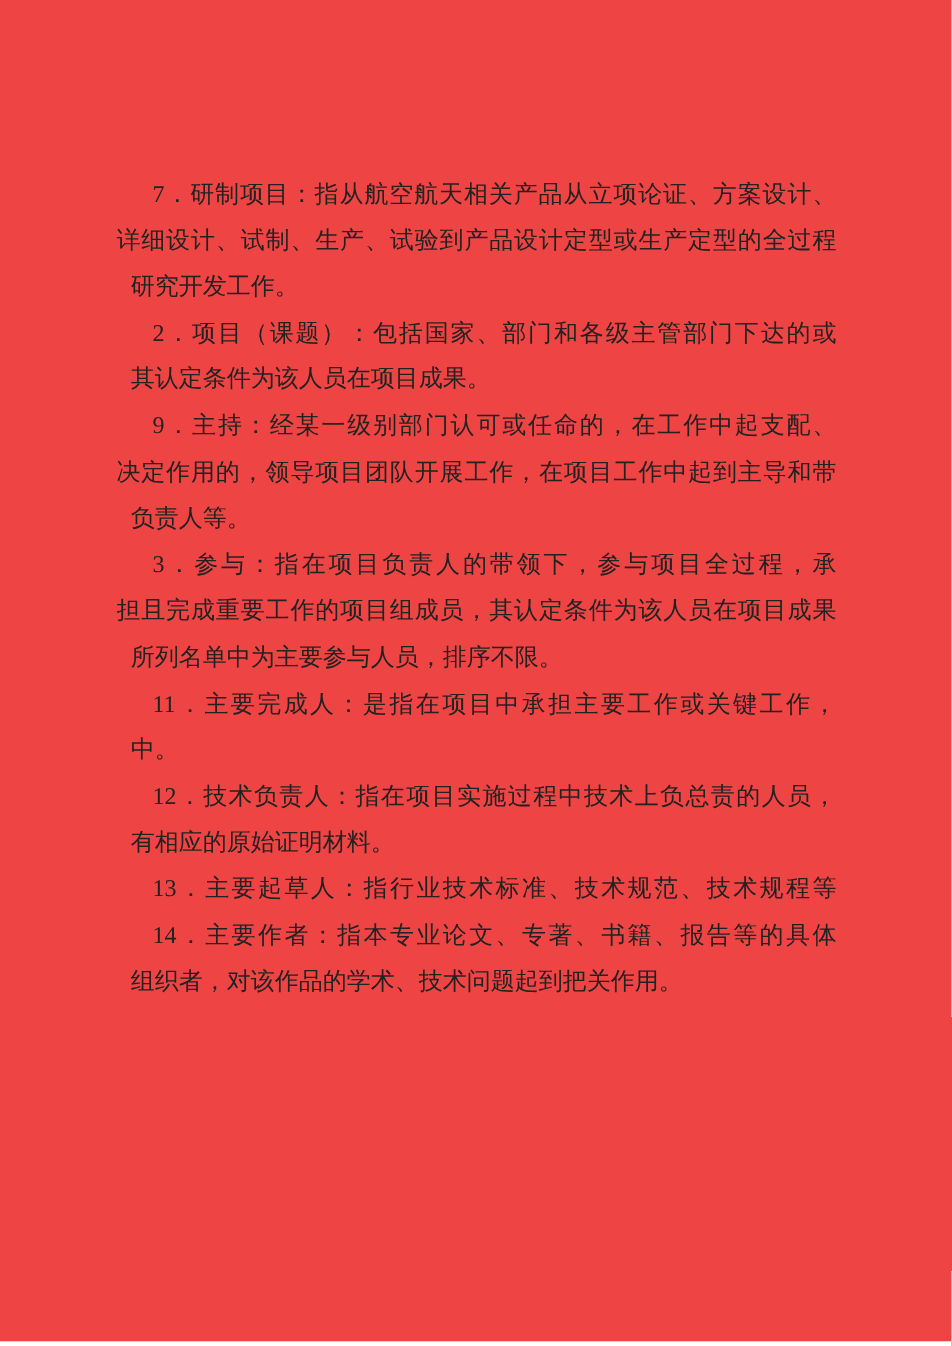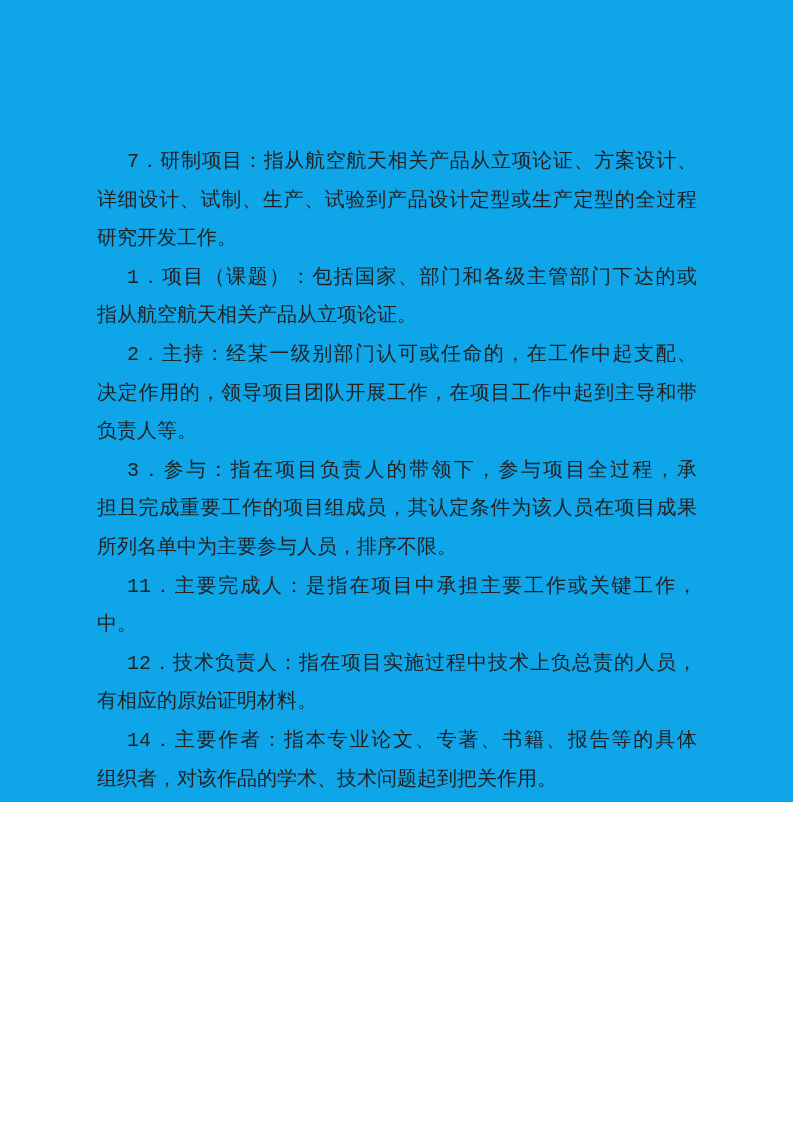--- a/index.html
+++ b/index.html
@@ -3,24 +3,24 @@
 <meta charset="utf-8">
 <style>
   html, body {
     margin: 0;
     padding: 0;
     background: #ffffff;
   }
   .page {
     position: relative;
     width: 793px;
-    height: 802px;
-    background: #0ea5e9;
+    height: 1118px;
+    background: #ef4444;
     overflow: hidden;
-    font-family: Liberation Mono, monospace;
+    font-family: Liberation Serif, serif;
     color: #222222;
   }
   .text-block {
     position: absolute;
     left: 97px;
     top: 143px;
     width: 600px;
     font-size: 20px;
   }
   .para {
@@ -34,41 +34,42 @@
     text-align: justify;
     text-align-last: justify;
     overflow: hidden;
   }
   .line.first {
     text-indent: 30px;
   }
   .line.last {
     text-align: center;
     text-align-last: left;
+    margin-left: 12px;
   }
 </style>
 </head>
 <body>
 
 <div class="page">
   <div class="text-block">
 
     <p class="para">
       <span class="line first">7．研制项目：指从航空航天相关产品从立项论证、方案设计、</span>
       <span class="line">详细设计、试制、生产、试验到产品设计定型或生产定型的全过程</span>
       <span class="line last">研究开发工作。</span>
     </p>
 
     <p class="para">
-      <span class="line first">1．项目（课题）：包括国家、部门和各级主管部门下达的或</span>
-      <span class="line last">指从航空航天相关产品从立项论证。</span>
+      <span class="line first">2．项目（课题）：包括国家、部门和各级主管部门下达的或</span>
+      <span class="line last">其认定条件为该人员在项目成果。</span>
     </p>
 
     <p class="para">
-      <span class="line first">2．主持：经某一级别部门认可或任命的，在工作中起支配、</span>
+      <span class="line first">9．主持：经某一级别部门认可或任命的，在工作中起支配、</span>
       <span class="line">决定作用的，领导项目团队开展工作，在项目工作中起到主导和带</span>
       <span class="line last">负责人等。</span>
     </p>
 
     <p class="para">
       <span class="line first">3．参与：指在项目负责人的带领下，参与项目全过程，承</span>
       <span class="line">担且完成重要工作的项目组成员，其认定条件为该人员在项目成果</span>
       <span class="line last">所列名单中为主要参与人员，排序不限。</span>
     </p>
 
@@ -76,20 +77,21 @@
       <span class="line first">11．主要完成人：是指在项目中承担主要工作或关键工作，</span>
       <span class="line last">中。</span>
     </p>
 
     <p class="para">
       <span class="line first">12．技术负责人：指在项目实施过程中技术上负总责的人员，</span>
       <span class="line last">有相应的原始证明材料。</span>
     </p>
 
     <p class="para">
+      <span class="line first">13．主要起草人：指行业技术标准、技术规范、技术规程等</span>
     </p>
 
     <p class="para">
       <span class="line first">14．主要作者：指本专业论文、专著、书籍、报告等的具体</span>
       <span class="line last">组织者，对该作品的学术、技术问题起到把关作用。</span>
     </p>
 
   </div>
 </div>
 

